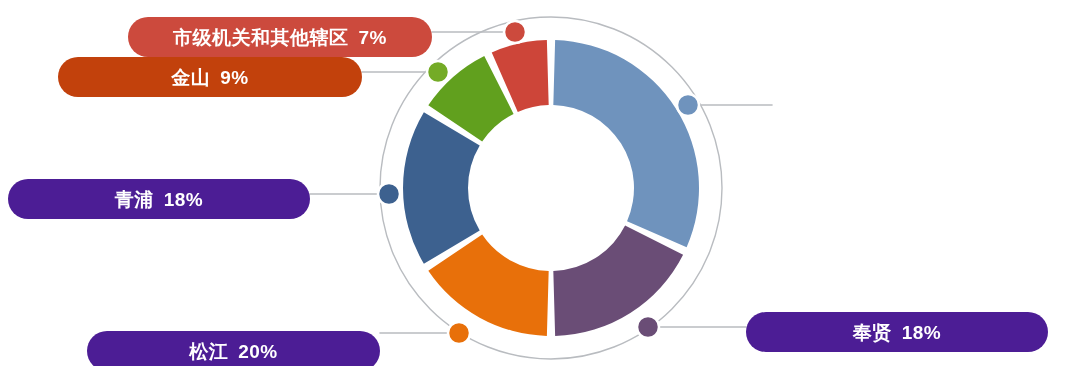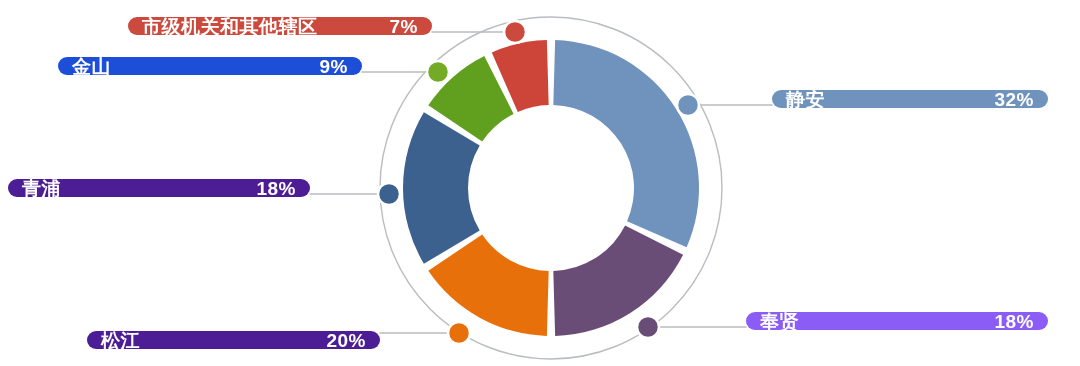--- a/index.html
+++ b/index.html
@@ -23,28 +23,28 @@
     position: absolute;
     left: 0;
     top: 0;
     width: 1080px;
     height: 366px;
   }
   .label-pill {
     position: absolute;
     display: flex;
     align-items: center;
-    justify-content: space-between;
+    justify-content: center;
     box-sizing: border-box;
     border-radius: 999px;
     color: #ffffff;
     font-weight: bold;
     letter-spacing: 0.5px;
     white-space: nowrap;
-    height: 18px;
+    height: 40px;
     padding: 0 14px;
     font-size: 19px;
     line-height: 1;
   }
   .label-pill .pct {
     margin-left: 10px;
     font-family: "Liberation Sans", "DejaVu Sans", sans-serif;
   }
 </style>
 </head>
@@ -77,41 +77,37 @@
     <g id="dots">
         <circle cx="688" cy="105" r="11" fill="#6f93bd" stroke="#ffffff" stroke-width="2.5"></circle>
         <circle cx="648" cy="327" r="11" fill="#6a4d76" stroke="#ffffff" stroke-width="2.5"></circle>
         <circle cx="459" cy="333" r="11" fill="#e8700a" stroke="#ffffff" stroke-width="2.5"></circle>
         <circle cx="389" cy="194" r="11" fill="#3d618f" stroke="#ffffff" stroke-width="2.5"></circle>
         <circle cx="438" cy="72" r="11" fill="#74ab26" stroke="#ffffff" stroke-width="2.5"></circle>
         <circle cx="515" cy="32" r="11" fill="#cc4a3d" stroke="#ffffff" stroke-width="2.5"></circle>
       </g>
   </svg>
 
-  <div class="label-pill" style="left: 772px; top: 90px; width: 276px; background: rgb(111, 147, 189);">
-    <span>静安</span>
-    <span class="pct">32%</span>
-  </div>
 
-  <div class="label-pill" style="left: 746px; top: 312px; width: 302px; background: #8b5cf6;">
+  <div class="label-pill" style="left: 746px; top: 312px; width: 302px; background: #4c1d95;">
     <span>奉贤</span>
     <span class="pct">18%</span>
   </div>
 
   <div class="label-pill" style="left: 87px; top: 331px; width: 293px; background: #4c1d95;">
     <span>松江</span>
     <span class="pct">20%</span>
   </div>
 
   <div class="label-pill" style="left: 8px; top: 179px; width: 302px; background: #4c1d95;">
     <span>青浦</span>
     <span class="pct">18%</span>
   </div>
 
-  <div class="label-pill" style="left: 58px; top: 57px; width: 304px; background: #1d4ed8;">
+  <div class="label-pill" style="left: 58px; top: 57px; width: 304px; background: #c2410c;">
     <span>金山</span>
     <span class="pct">9%</span>
   </div>
 
   <div class="label-pill" style="left: 128px; top: 17px; width: 304px; background: rgb(204, 74, 61);">
     <span>市级机关和其他辖区</span>
     <span class="pct">7%</span>
   </div>
 
 </div>

